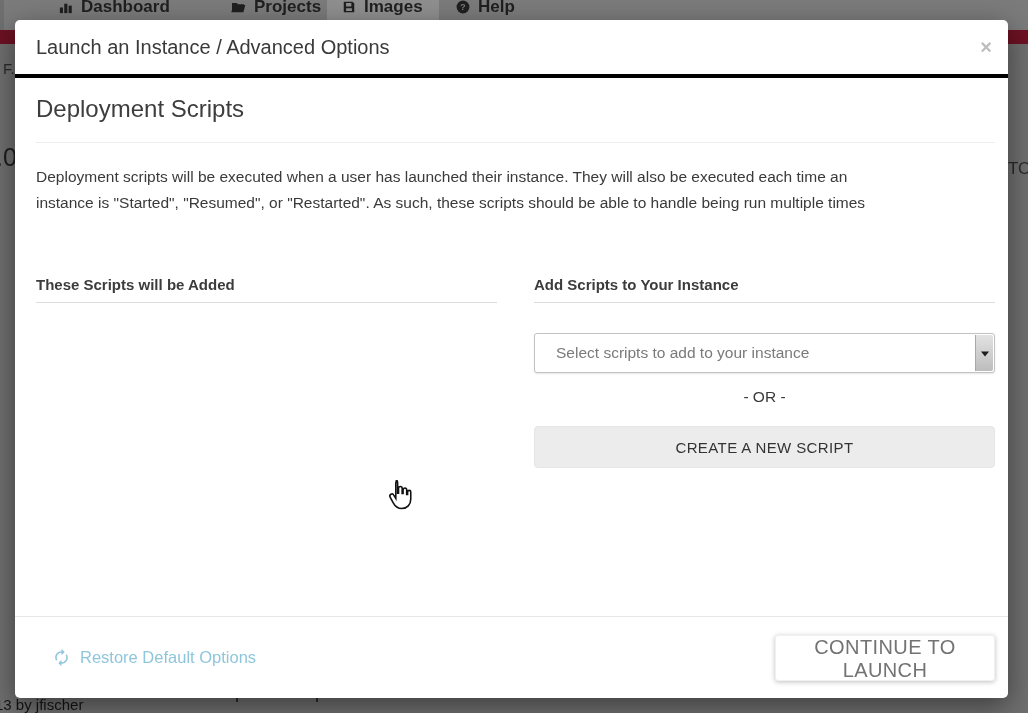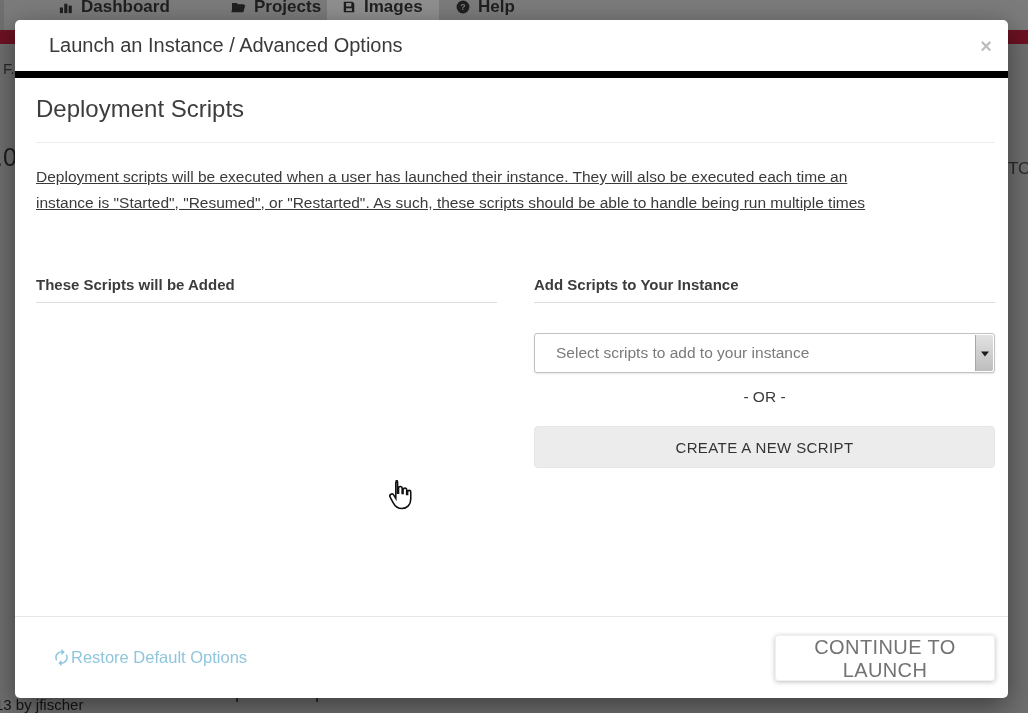--- a/index.html
+++ b/index.html
@@ -21,30 +21,30 @@
   .frag-f { left:3px; top:60px; font-size:15px; }
   .frag-o { left:-4px; top:143px; font-size:25px; color:#1d1d1d; }
   .frag-to { left:1008px; top:159px; font-size:17px; }
   .frag-bottom { left:-5px; top:696px; font-size:15px; color:#141414; }
   .bg-tick { position:absolute; top:691px; width:2px; height:11px; background:#2e2e2e; z-index:1; }
   .tick-1 { left:236px; } .tick-2 { left:316px; }
 
   
   .modal { position:absolute; left:15px; top:20px; width:993px; height:678px; background:#ffffff;
            border-radius:5px; box-shadow:0 8px 28px rgba(0,0,0,.45); z-index:5; }
-  .modal-header { position:relative; height:58px; border-bottom:7px solid #000000;
-                  display:flex; align-items:center; padding-left:34px; }
+  .modal-header { position:relative; height:58px; border-bottom:4px solid #000000;
+                  display:flex; align-items:center; padding-left:21px; }
   .modal-title { font-size:20px; color:#3a3a3a; }
   .close-btn { position:absolute; right:16px; top:50%; transform:translateY(-50%);
                color:#bdbdbd; font-size:20px; font-weight:bold; line-height:1; cursor:pointer; }
 
   .modal-body { padding:0 13px 0 21px; }
   .section-heading { margin-top:17px; font-size:24px; font-weight:400; color:#3d3d3d;
                      padding-bottom:19px; border-bottom:1px solid #ededed; }
-  .desc { margin-top:21px; font-size:15.5px; line-height:25.5px; color:#3a3a3a;text-decoration:underline; }
+  .desc { margin-top:21px; font-size:15.5px; line-height:25.5px; color:#3a3a3a; }
 
   .columns { display:flex; gap:37px; margin-top:61px; }
   .col { width:461px; }
   .col-header { font-size:15px; font-weight:bold; color:#3c3c3c; padding-bottom:9px;
                 border-bottom:1px solid #dcdcdc; }
 
   .select-box { margin-top:30px; height:40px; border:1px solid #c2c2c2; border-radius:3px;
                 background:#fff; position:relative; display:flex; align-items:center;
                 box-shadow:0 1px 2px rgba(0,0,0,.10); cursor:pointer; }
   .select-text { padding-left:21px; font-size:15.5px; color:#7a7a7a; }
@@ -60,21 +60,21 @@
 
   .create-btn { display:block; margin-top:20px; width:100%; height:42px; background:#ececec;
                 border:1px solid #e6e6e6; border-radius:4px; font-family:inherit; font-size:15px;
                 color:#333; letter-spacing:.4px; cursor:pointer; }
 
   .hand-cursor { position:absolute; left:371px; top:459px; width:28px; height:34px; z-index:9; pointer-events:none; }
 
   .modal-footer { position:absolute; left:0; right:0; bottom:0; height:82px;
                   border-top:1px solid #e7e7e7; display:flex; align-items:center;
                   justify-content:space-between; padding:0 13px 0 37px; }
-  .restore-link { display:flex; color:#8fc6dc; font-size:16.5px; cursor:pointer; }
+  .restore-link { display:flex; gap:9px; color:#8fc6dc; font-size:16.5px; cursor:pointer; }
   .restore-link svg { width:19px; height:19px; fill:#8fc6dc; }
   .continue-btn { width:220px; height:46px; background:#fff; border:1px solid #f0f0f0;
                   border-radius:3px; box-shadow:0 1px 5px rgba(0,0,0,.25); font-family:Liberation Sans, sans-serif;
                   font-size:20px; color:#737373; letter-spacing:.4px; cursor:pointer; }
 </style>
 </head>
 <body>
 
 <div>
   <div class="bg-topband">

